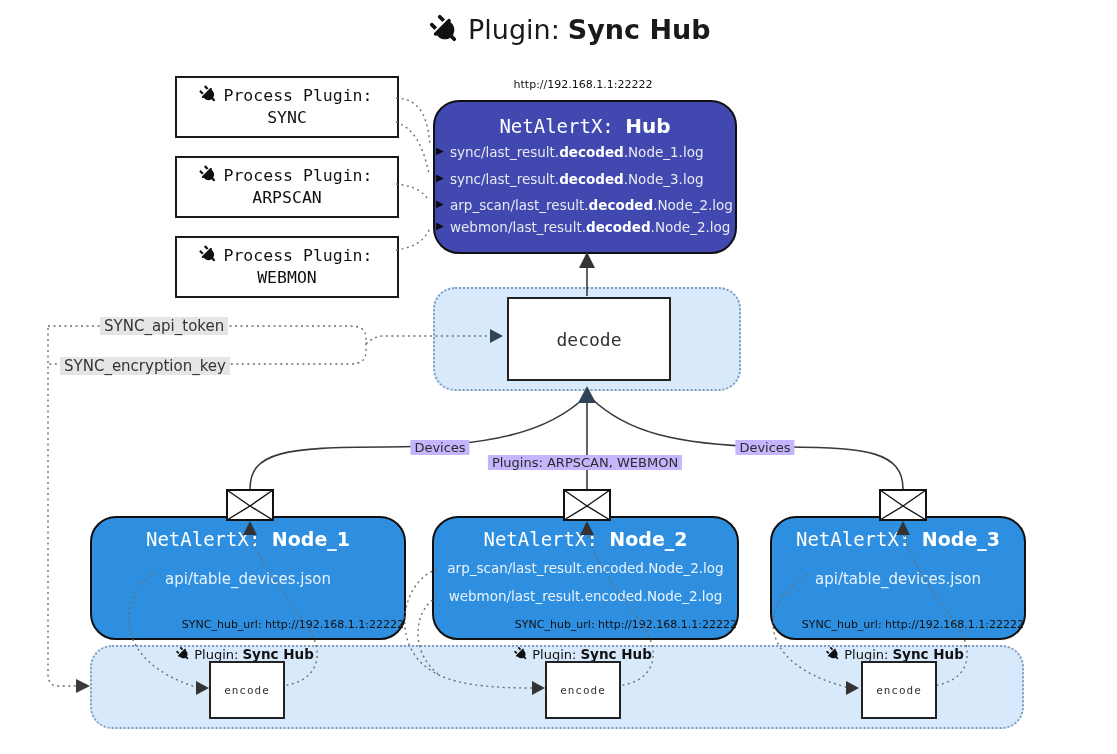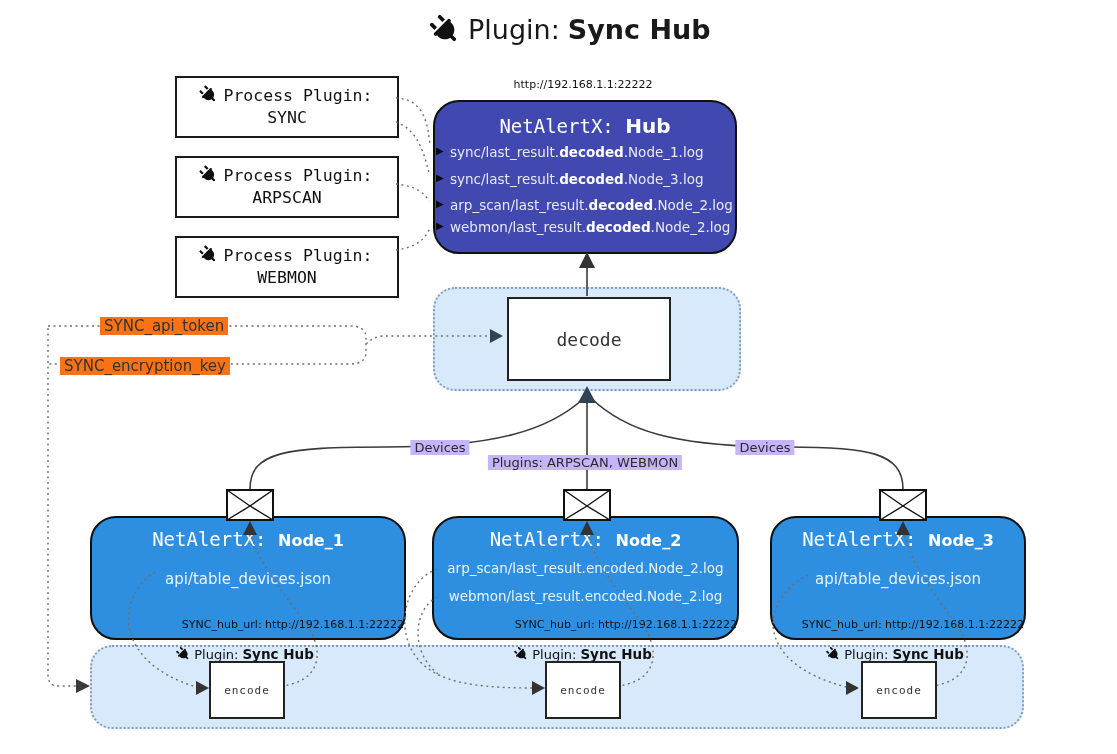--- a/index.html
+++ b/index.html
@@ -36,31 +36,31 @@
   .panel{background:var(--panel-bg);border:2px dotted var(--panel-border);border-radius:22px;z-index:1;}
   #decode-panel{left:433px;top:287px;width:304px;height:100px;}
   #strip{left:90px;top:645px;width:930px;height:80px;}
 
   .white-box{background:#fff;border:2px solid #222;display:flex;align-items:center;justify-content:center;
              font-family:"DejaVu Sans Mono",monospace;color:#333;z-index:4;}
   #decode-box{left:507px;top:297px;width:160px;height:80px;font-size:18px;z-index:2;}
   .encode-box{width:72px;height:54px;top:661px;font-size:11px;letter-spacing:1px;}
 
   
-  .chip{background:#f97316;padding:0 4px;font-size:15px;color:#333;z-index:4;white-space:nowrap;}
+  .chip{background:#e5e5e5;padding:0 4px;font-size:15px;color:#333;z-index:4;white-space:nowrap;}
   #api-token{left:100px;top:317px;}
   #enc-key{left:60px;top:357px;}
 
   
   .edge-label{background:#c4b5fd;padding:0 4px;font-size:13px;color:#2b2b2b;z-index:4;white-space:nowrap;transform:translateX(-50%);}
 
   
   .node{background:var(--node-bg);border:2.5px solid #101010;border-radius:26px;height:120px;top:516px;z-index:2;color:#eaf3fd;}
   .node .node-title{position:absolute;top:10px;left:0;right:0;text-align:center;font-size:19px;color:#fff;white-space:nowrap;}
-  .node .node-title b{font-size:16px;font-family:"DejaVu Sans",sans-serif;}
+  .node .node-title b{font-size:19px;font-family:"DejaVu Sans",sans-serif;}
   .node .nfile{position:absolute;left:0;right:0;text-align:center;font-size:13.5px;white-space:nowrap;}
   .node .nurl{position:absolute;bottom:7px;left:0;right:0;text-align:right;font-size:11px;color:#101010;}
   #node1{left:90px;width:312px;}
   #node2{left:432px;width:303px;}
   #node3{left:770px;width:252px;}
 
   
   .enc-label{top:646px;transform:translateX(-50%);display:flex;align-items:center;gap:4px;
              font-size:13px;color:#111;z-index:4;white-space:nowrap;}
   .enc-label b{font-size:13.5px;}

